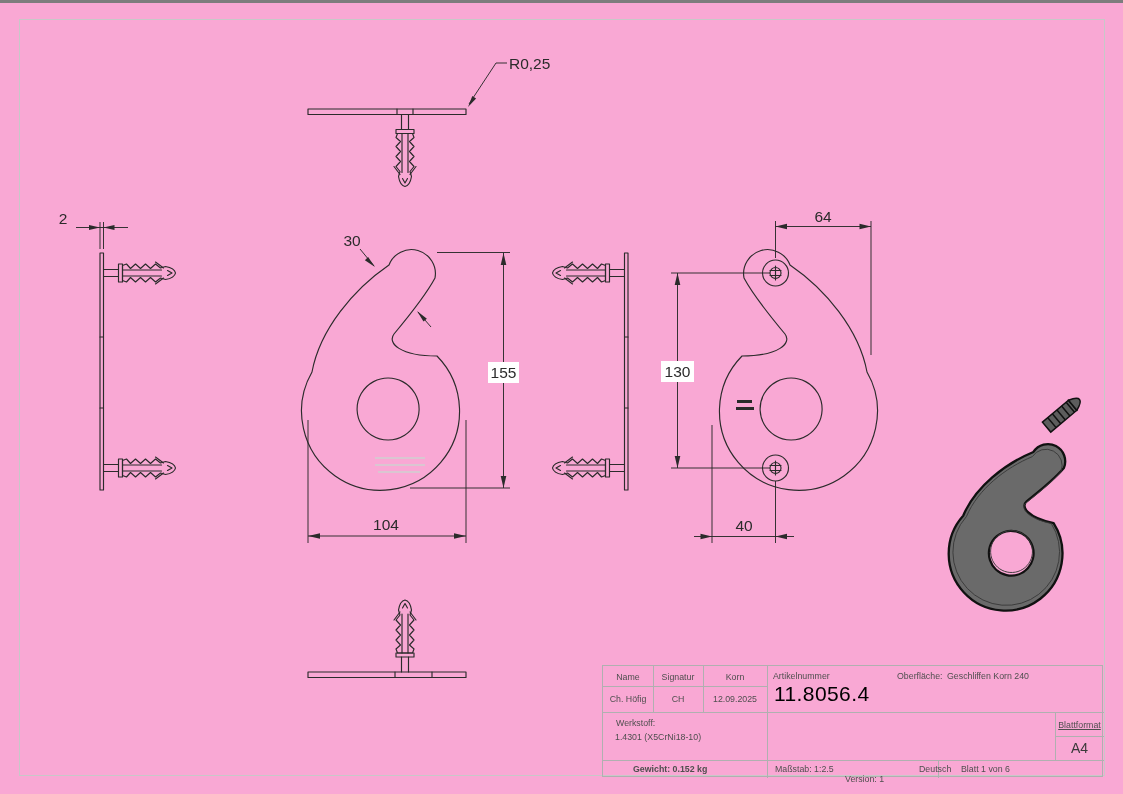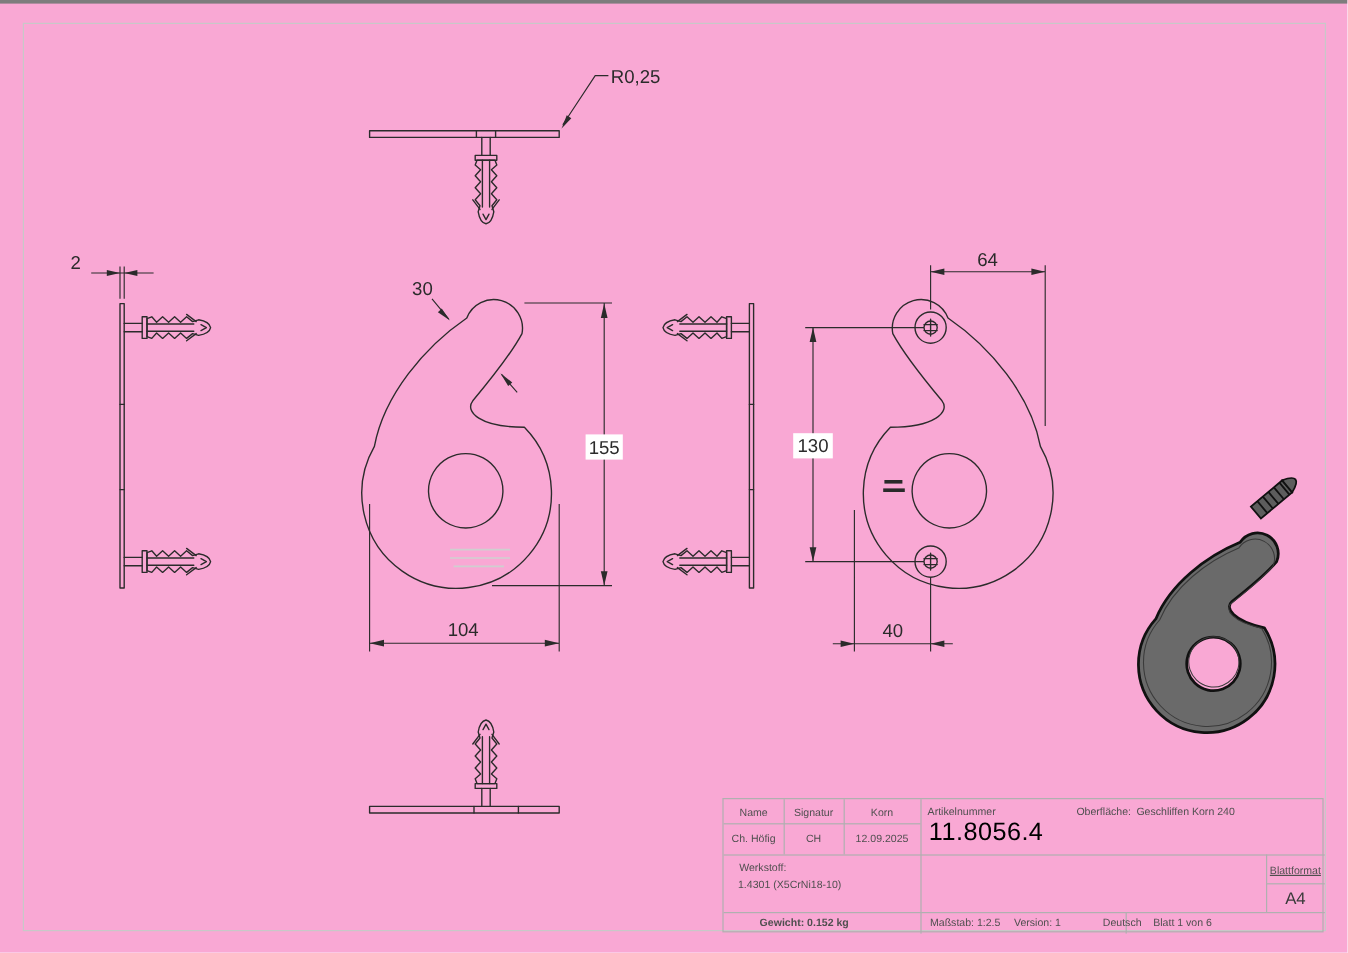--- a/index.html
+++ b/index.html
@@ -182,17 +182,17 @@
     <span class="c" style="left:100px;top:28px;width:64px;">12.09.2025</span>
     <span class="artnum" style="left:171px;top:16px;">11.8056.4</span>
 
     <span style="left:13px;top:52px;">Werkstoff:</span>
     <span style="left:12px;top:66px;">1.4301  (X5CrNi18-10)</span>
     <span class="c" style="left:452px;top:54px;width:49px;text-decoration:underline;">Blattformat</span>
     <span class="c a4" style="left:452px;top:74px;width:49px;">A4</span>
 
     <span style="left:30px;top:98px;font-weight:bold;">Gewicht: 0.152 kg</span>
     <span style="left:172px;top:98px;">Maßstab: 1:2.5</span>
-    <span style="left:242px;top:98px;">Version: 1</span>
+    <span style="left:242px;top:108px;">Version: 1</span>
     <span style="left:292px;top:98px;padding-left:24px;">Deutsch</span>
     <span style="left:358px;top:98px;">Blatt 1 von 6</span>
   </div>
 </div>
 
 </body></html>

